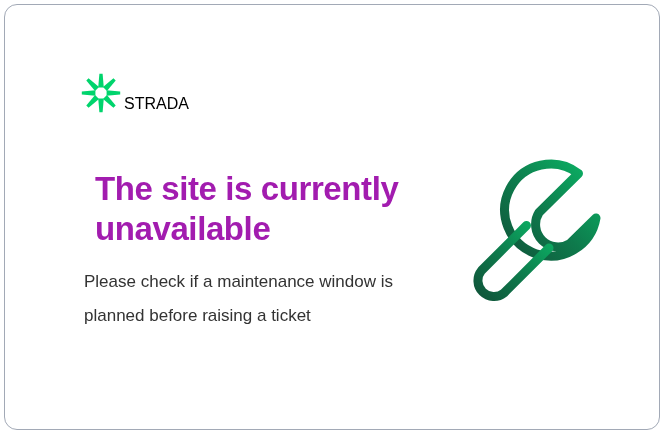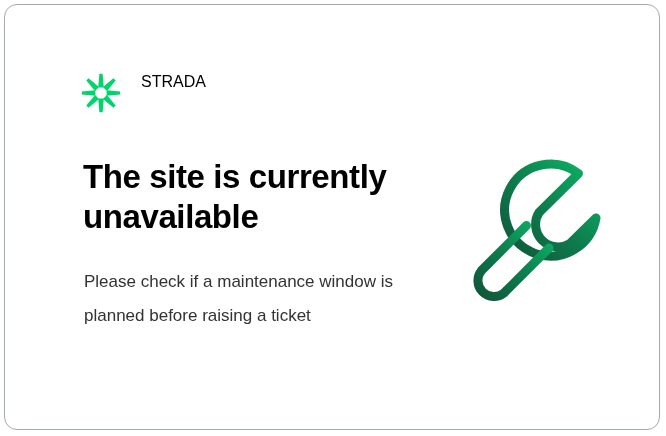--- a/index.html
+++ b/index.html
@@ -27,42 +27,42 @@
     border-radius: 13px;
     overflow: hidden;
   }
 
   
   #brand-lockup {
     position: absolute;
     left: 76px;
     top: 68px;
     display: flex;
-    align-items: flex-start;
-    gap: 20px;
+    align-items: flex-end;
+    gap: 3px;
   }
   #brand-mark {
     width: 40px;
     height: 40px;
     display: block;
     flex: 0 0 auto;
   }
 
   
   #headline {
     position: absolute;
     left: 78px;
     top: 152px;
     width: 330px;
-    margin: 0;
+    margin: 12px;
     font-size: 33px;
     font-weight: bold;
     line-height: 1.22;
     letter-spacing: -0.4px;
-    color: #000000;
+    color: #a21caf;
   }
   #body-copy {
     position: absolute;
     left: 79px;
     top: 260px;
     width: 310px;
     margin: 0;
     font-size: 17px;
     font-weight: normal;
     line-height: 2.0;

